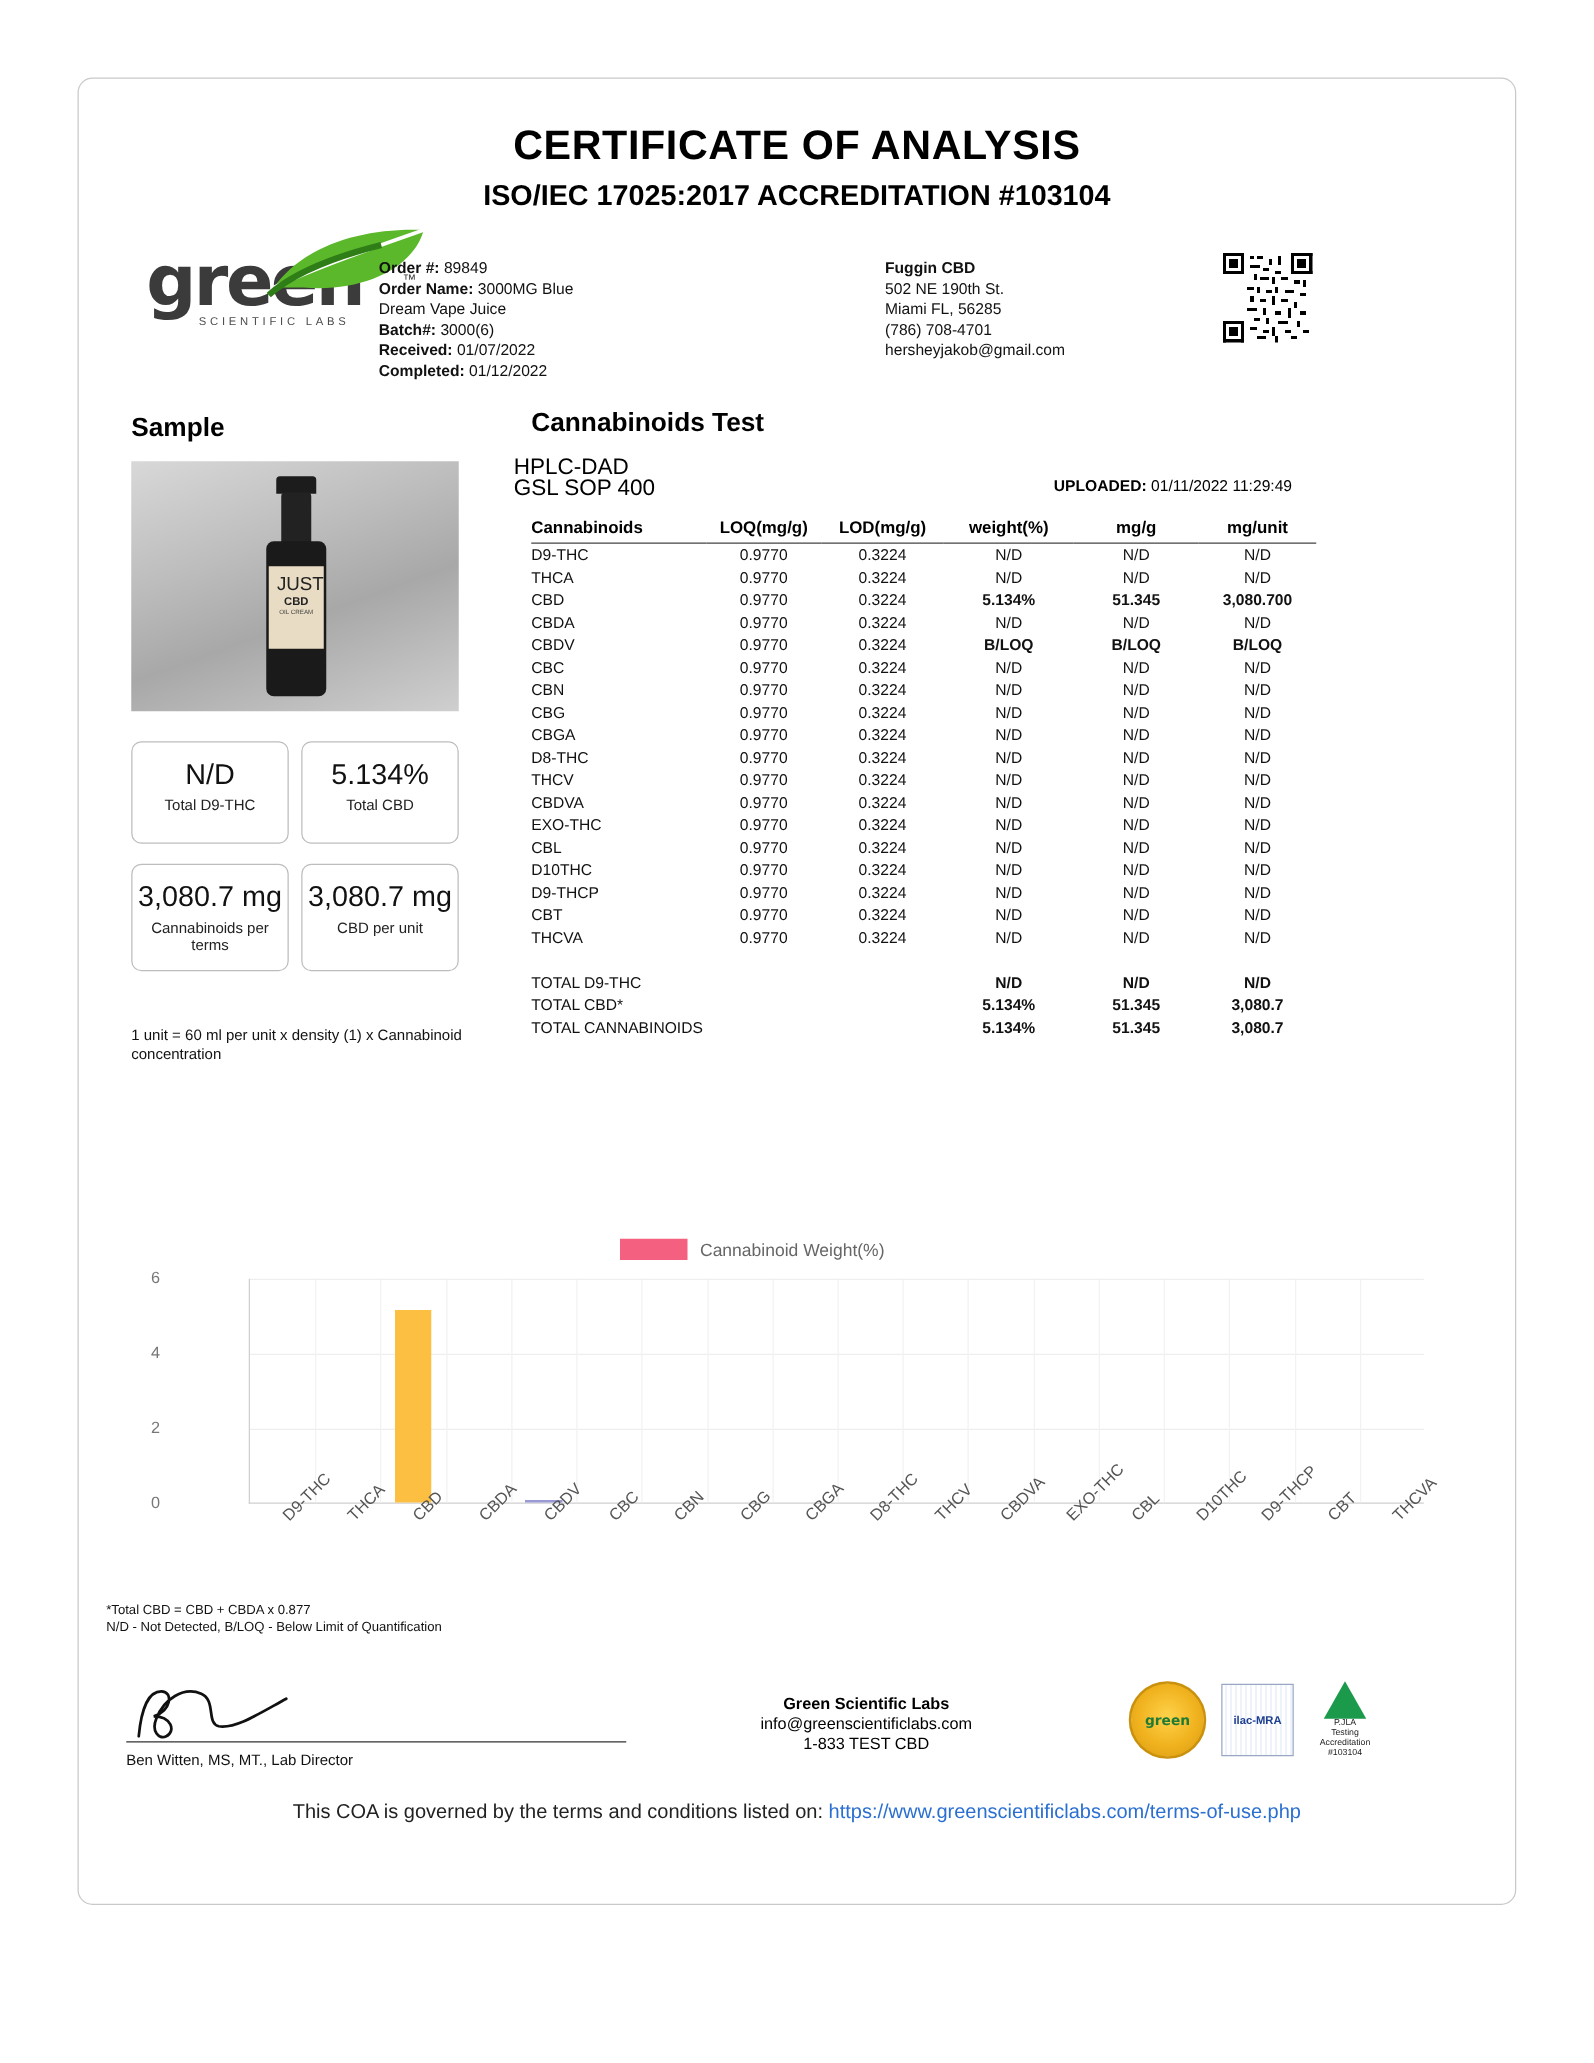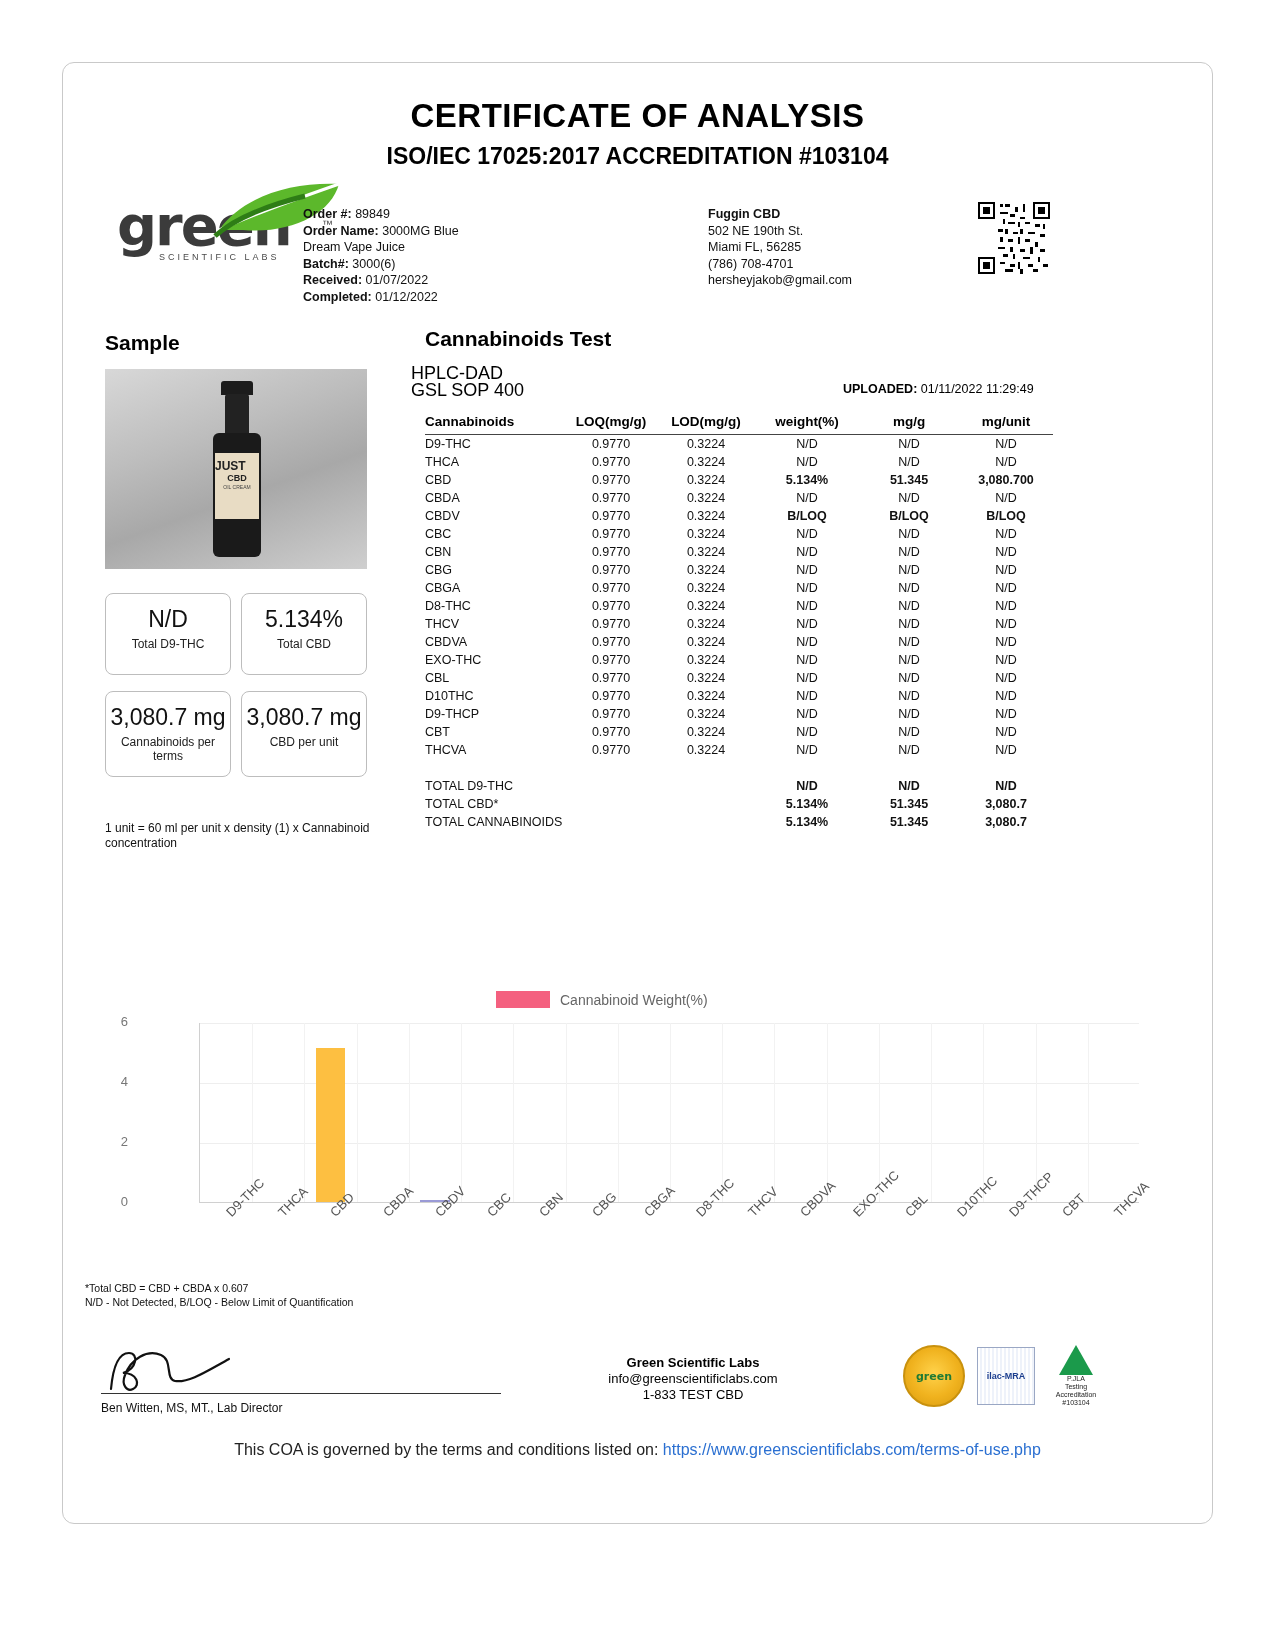--- a/index.html
+++ b/index.html
@@ -140,21 +140,21 @@
     background: #222; border-radius: 3px;
   }
   .body {
     position: absolute; left: 0; top: 52px; width: 48px; height: 124px;
     background: #1a1a1a; border-radius: 6px;
   }
   .label {
     position: absolute; left: 2px; top: 20px; width: 44px; height: 66px;
     background: #e8dcc4;
   }
-  .label-t1 { font-size: 12px; font-weight: bold; text-align:left; margin-top: 6px; color:#222;}
+  .label-t1 { font-size: 15px; font-weight: normal; text-align:right; margin-top: 6px; color:#222;}
   .label-t2 { font-size: 9px; font-weight: bold; text-align:center; color:#222;}
   .label-t3 { font-size: 5px; text-align:center; color:#444; margin-top:1px;}
 
   .stat-box {
     position: absolute;
     border: 1px solid #bdbdbd;
     border-radius: 8px;
     text-align: center;
     box-sizing: border-box;
     background: #fff;
@@ -760,21 +760,21 @@
           <div class="xlab" style="left: 650.689px; top: 4px;">EXO-THC</div>
           <div class="xlab" style="left: 702.911px; top: 4px;">CBL</div>
           <div class="xlab" style="left: 755.133px; top: 4px;">D10THC</div>
           <div class="xlab" style="left: 807.356px; top: 4px;">D9-THCP</div>
           <div class="xlab" style="left: 859.578px; top: 4px;">CBT</div>
           <div class="xlab" style="left: 911.8px; top: 4px;">THCVA</div>
         </div>
     </div>
 
     <div class="foot-notes">
-      <div>*Total CBD = CBD + CBDA x 0.607</div>
+      <div>*Total CBD = CBD + CBDA x 0.877</div>
       <div>N/D - Not Detected, B/LOQ - Below Limit of Quantification</div>
     </div>
 
     <svg class="sig-script" style="position:absolute;left:40px;top:1282px;" width="130" height="52" viewBox="0 0 130 52">
       <path d="M8 44 C10 22 16 8 26 8 C36 8 34 24 20 28 C34 28 38 40 30 44 C24 47 18 40 22 30 C28 14 44 4 58 10 C70 15 62 34 72 36 C86 38 104 26 126 14" stroke="#111" stroke-width="2.2" fill="none" stroke-linecap="round"></path>
     </svg>
     <div class="sig-line"></div>
     <div class="sig-name">Ben Witten, MS, MT., Lab Director</div>
 
     <div class="lab-block">

